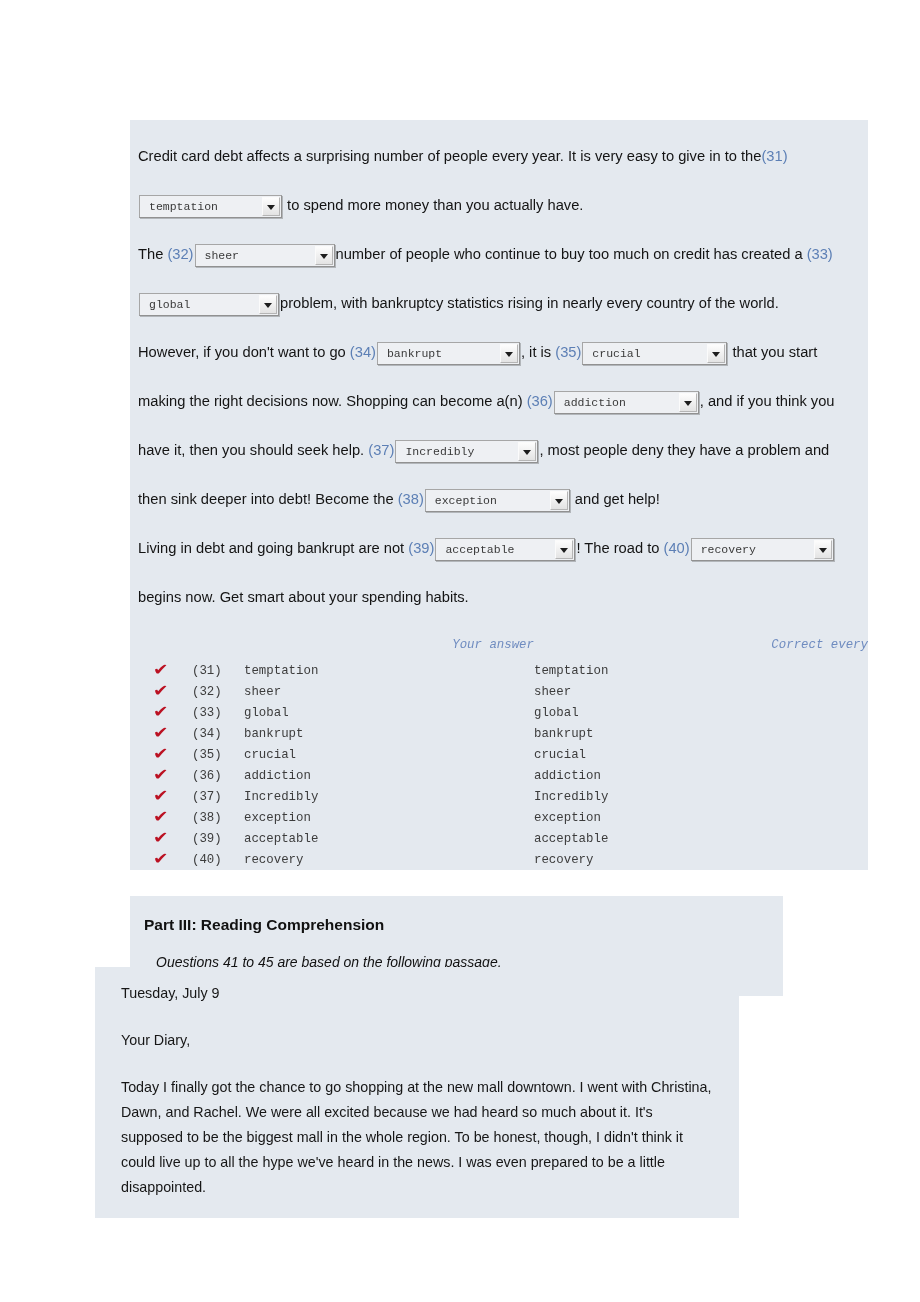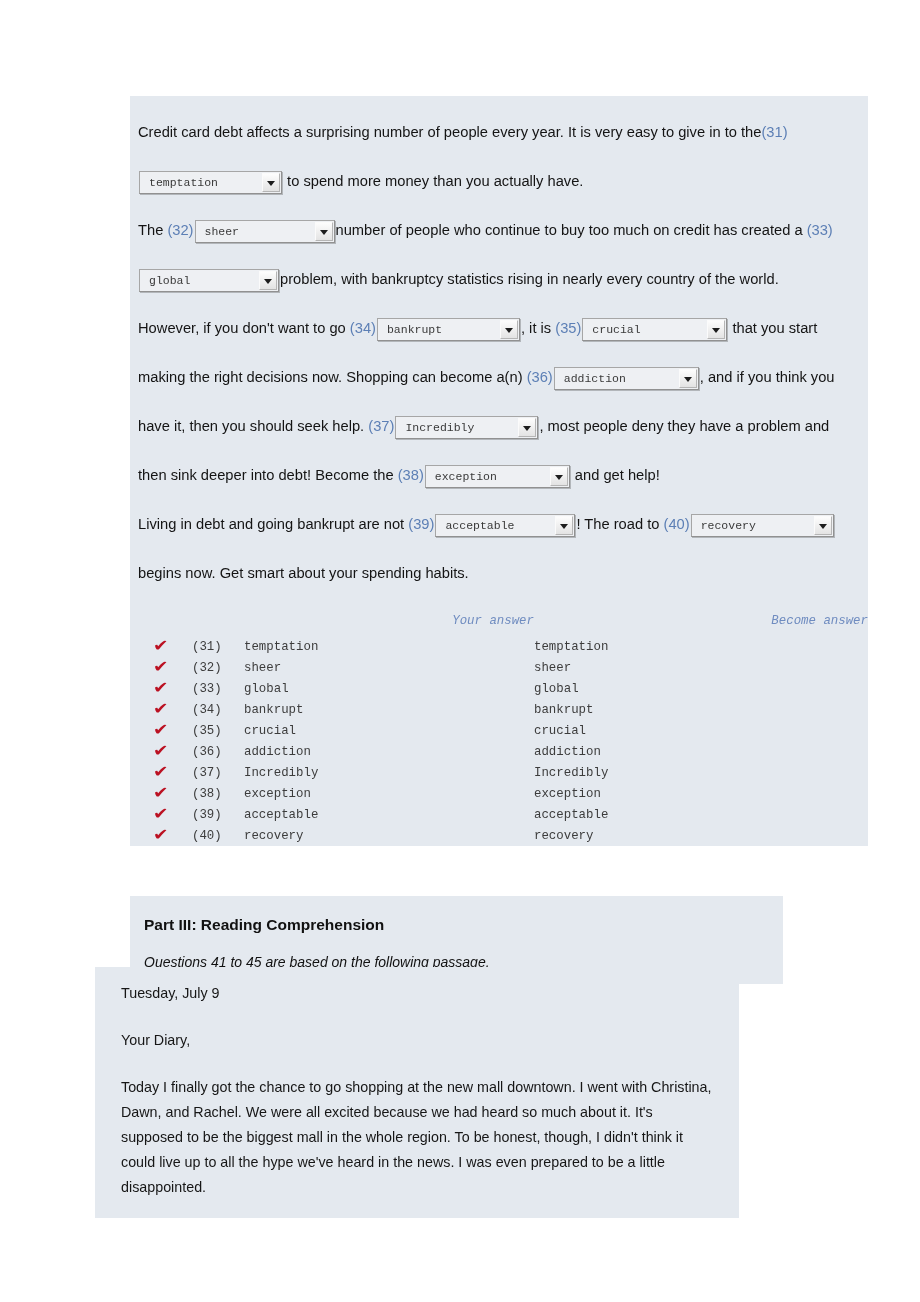--- a/index.html
+++ b/index.html
@@ -13,21 +13,21 @@
     font-family: "Liberation Sans", sans-serif;
     color: #000000;
     position: relative;
     overflow: hidden;
   }
 
   
   .cloze-block {
     position: absolute;
     left: 130px;
-    top: 96px;
+    top: 120px;
     width: 738px;
     background: #e4e9ef;
     padding: 8px 0 0 0;
     box-sizing: border-box;
   }
   .cloze-body {
     padding: 4px 8px 6px 8px;
     font-size: 14.7px;
     line-height: 49px;
     color: #141414;
@@ -140,21 +140,21 @@
   .part-title {
     font-size: 15.5px;
     font-weight: bold;
     color: #111111;
     margin: 8px 0 20px 0;
   }
   .part-sub {
     font-size: 14px;
     font-style: italic;
     color: #111111;
-    margin: 0;
+    margin: 12px;
   }
 
   
   .diary-block {
     position: absolute;
     left: 95px;
     top: 967px;
     width: 644px;
     background: #e4e9ef;
     box-sizing: border-box;
@@ -183,21 +183,21 @@
     <p><span>Living in debt and going bankrupt are not </span><span class="qnum">(39)</span><span class="sel w140"><span class="sel-val">acceptable</span><span class="sel-arrow"></span></span><span>! The road to </span><span class="qnum">(40)</span><span class="sel w143"><span class="sel-val">recovery</span><span class="sel-arrow"></span></span><span>begins now. Get smart about your spending habits.</span></p>
 
   </div>
 
   <table class="answer-table">
     <thead>
       <tr>
         <th class="col-mark"></th>
         <th class="col-num"></th>
         <th class="col-yours">Your answer</th>
-        <th class="col-correct">Become answer</th>
+        <th class="col-correct">Correct every</th>
       </tr>
     </thead>
     <tbody>
       <tr>
         <td class="col-mark"><span class="check">✔</span></td>
         <td class="col-num">(31)</td>
         <td class="col-yours">temptation</td>
         <td class="col-correct">temptation</td>
       </tr>
       <tr>

